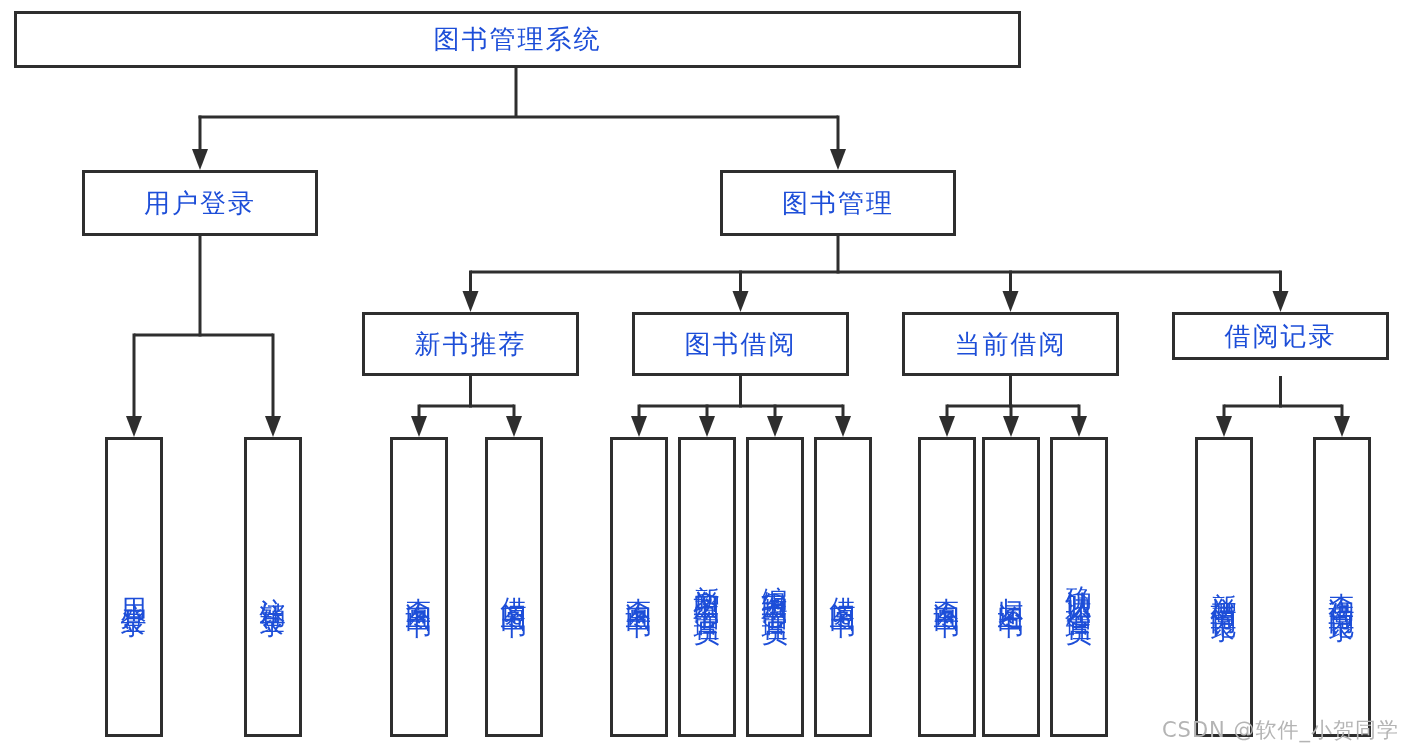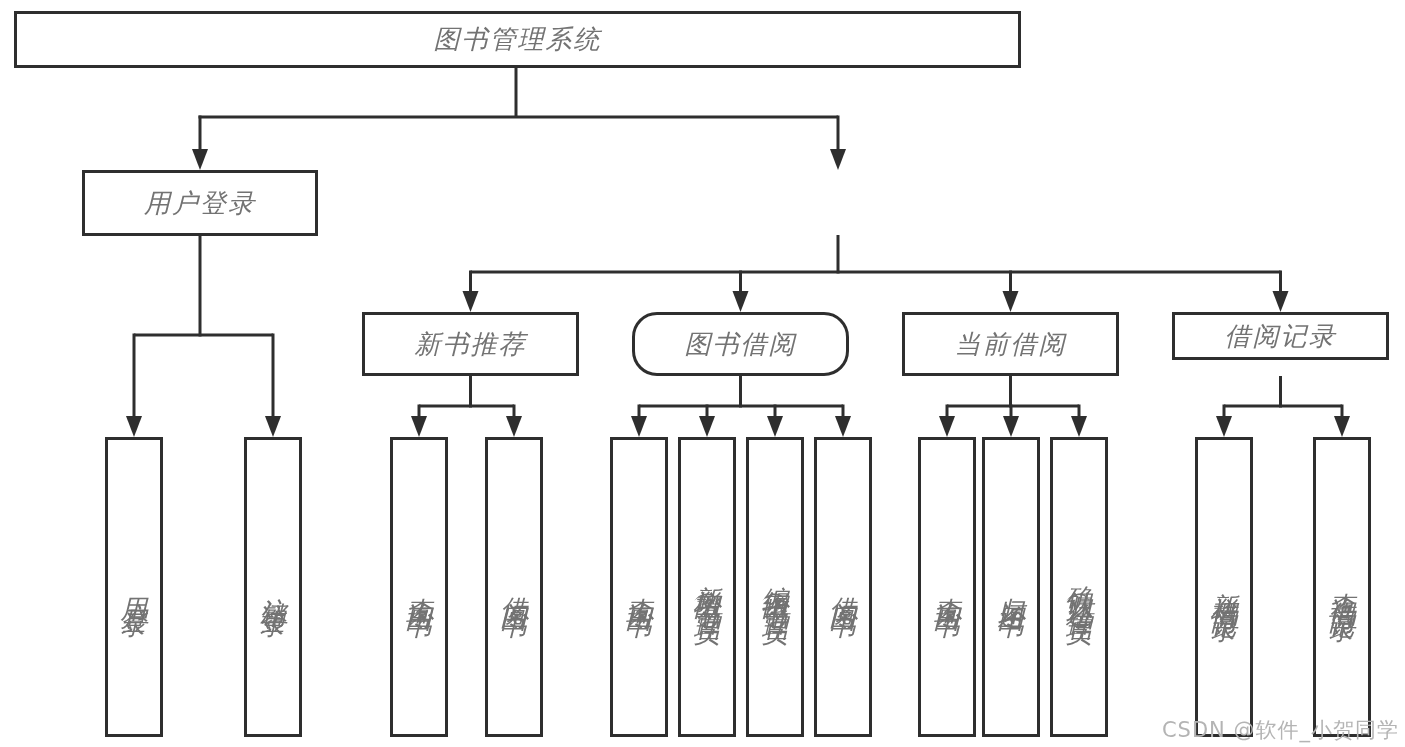--- a/index.html
+++ b/index.html
@@ -23,22 +23,21 @@
     height: 747px;
   }
   .node {
     position: absolute;
     box-sizing: border-box;
     border: 3px solid #2e2e2e;
     background: #ffffff;
     display: flex;
     align-items: center;
     justify-content: center;
-    color: #737373;
-    font-style: italic;
+    color: #1d4ed8;
   }
   .node .h-label {
     font-size: 26px;
     letter-spacing: 2px;
     white-space: nowrap;
   }
   .leaf .v-label {
     writing-mode: vertical-rl;
     text-orientation: mixed;
     font-size: 26px;
@@ -134,25 +133,28 @@
     <polygon class="arrowhead" points="1342,437 1334,416 1350,416"></polygon>
   </svg>
 
   <div class="node" style="left:14px; top:11px; width:1007px; height:57px;">
     <span class="h-label">图书管理系统</span>
   </div>
 
   <div class="node" style="left:82px; top:170px; width:236px; height:66px;">
     <span class="h-label">用户登录</span>
   </div>
+  <div class="node" style="left:720px; top:170px; width:236px; height:66px;">
+    <span class="h-label">图书管理</span>
+  </div>
 
   <div class="node" style="left:362px; top:312px; width:217px; height:64px;">
     <span class="h-label">新书推荐</span>
   </div>
-  <div class="node" style="left:632px; top:312px; width:217px; height:64px;border-radius:25px;">
+  <div class="node" style="left:632px; top:312px; width:217px; height:64px;">
     <span class="h-label">图书借阅</span>
   </div>
   <div class="node" style="left:902px; top:312px; width:217px; height:64px;text-align:center;">
     <span class="h-label">当前借阅</span>
   </div>
   <div class="node" style="left:1172px; top:312px; width:217px; height:48px;">
     <span class="h-label">借阅记录</span>
   </div>
 
   <div class="node leaf" style="left:105px; top:437px; width:58px; height:300px;">

